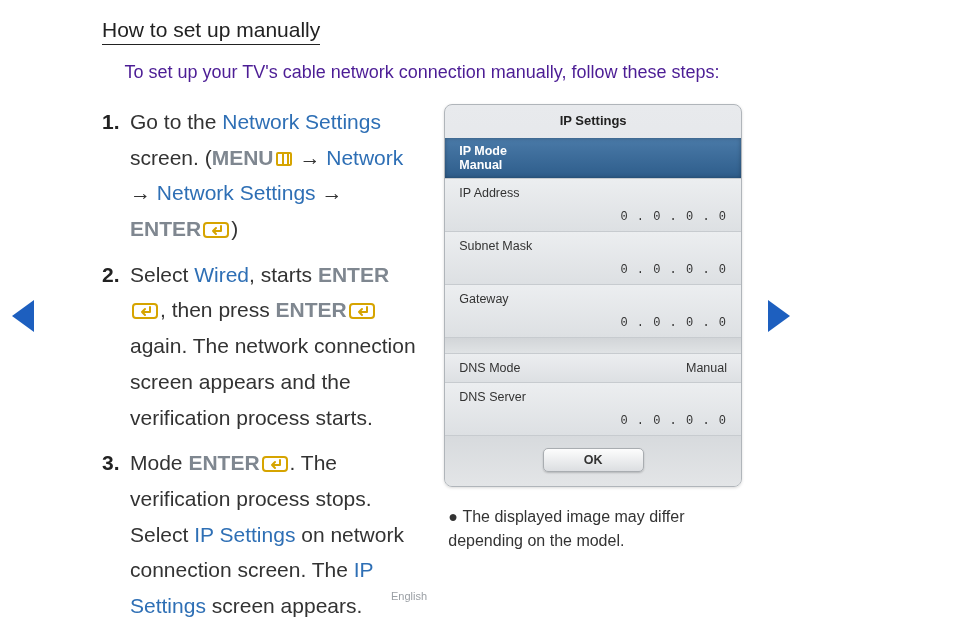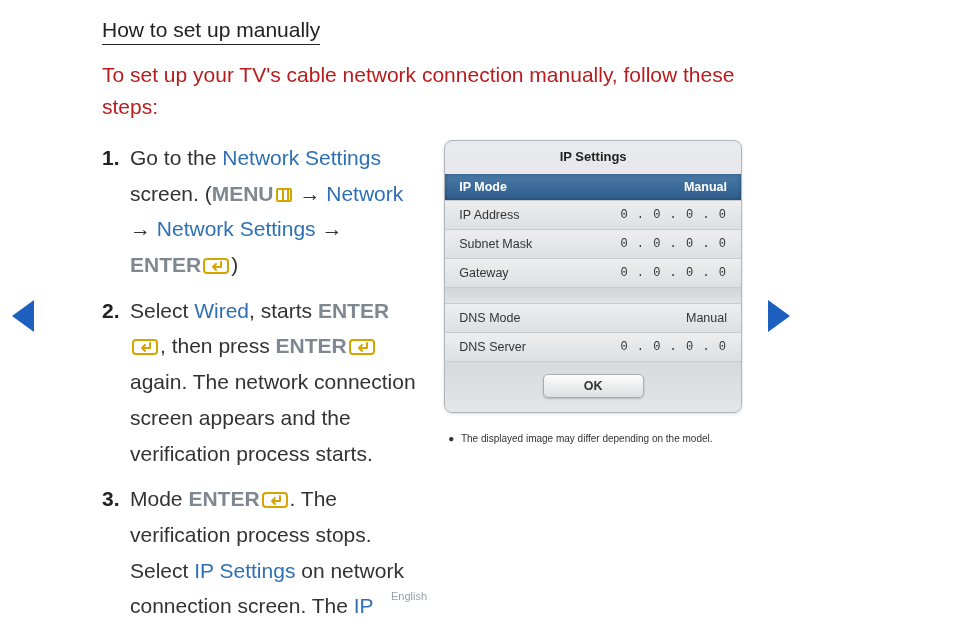--- a/index.html
+++ b/index.html
@@ -1,19 +1,19 @@
 <!DOCTYPE html>
 <html><head>
 <meta charset="utf-8">
 <style>
   * { box-sizing: border-box; margin: 0; padding: 0; }
   html, body { width: 954px; height: 624px; font-family: Arial, Helvetica, sans-serif; background: #fff; color: #333; }
   .page { position: relative; width: 802px; height: 624px; padding: 18px 60px 0 60px; }
   .heading { font-size: 21px; color: #222; padding-bottom: 2px; border-bottom: 1px solid #222; display: inline-block; margin-left: 42px; margin-bottom: 14px; }
-  .intro { font-size: 21px; color: #b91c1c; margin-left: 42px; margin-bottom: 18px; line-height: 1.5; }
+  .intro { font-size: 18px; color: #4c1d95; margin-left: 42px; margin-bottom: 18px; line-height: 1.5; text-align: center; }
   .content { display: flex; gap: 28px; margin-left: 42px; }
   .steps { width: 380px; font-size: 21px; line-height: 1.7; }
   .step { display: flex; margin-bottom: 10px; }
   .step-num { font-weight: bold; color: #222; min-width: 28px; }
   .step-body { flex: 1; }
   .blue { color: #2e6fb5; }
   .grey-bold { color: #7f8790; font-weight: bold; margin-top: 23px; }
   .arrow { color: #333; }
   .icon-menu {
     display: inline-block; width: 16px; height: 14px; vertical-align: -1px;
@@ -35,31 +35,32 @@
     border: 1px solid #b0b5ba; border-radius: 8px; overflow: hidden;
     background: linear-gradient(#e8eaed, #d7dadd);
     box-shadow: 0 1px 3px rgba(0,0,0,0.15);
     font-size: 12.5px; color: #333;
   }
   .ip-title { text-align: center; font-weight: bold; font-size: 13px; padding: 8px 0 10px; color: #222; }
   .ip-active {
     background: linear-gradient(#4a7aa8, #2e5d8b); color: #fff;
     display: flex; justify-content: space-between; padding: 6px 14px; font-weight: bold;
     box-shadow: inset 0 0 4px rgba(0,0,0,0.3);
+    flex-direction: column;
   }
   .ip-row { display: flex; justify-content: space-between; padding: 7px 14px; border-top: 1px solid #c7cbcf; background: linear-gradient(#eceef0,#dde0e3); gap: 17px; }
-  .ip-row .val { font-family: "Courier New", monospace; letter-spacing: 1px; font-size: 12px; }
+  .ip-row .val { font-family: "Courier New", monospace; letter-spacing: 1px; font-size: 12px; margin-top: 24px; }
   .ip-sep { height: 16px; background: linear-gradient(#d2d5d8,#e0e3e5); border-top: 1px solid #c7cbcf; }
   .ip-footer { padding: 12px 0 14px; text-align: center; background: linear-gradient(#d7dadd,#e3e5e7); border-top: 1px solid #c7cbcf; }
   .ok-btn {
     display: inline-block; padding: 4px 40px; font-size: 12.5px; font-weight: bold; color: #333;
     background: linear-gradient(#fdfdfd,#dcdee1); border: 1px solid #a9adb1; border-radius: 5px;
     box-shadow: 0 1px 2px rgba(0,0,0,0.2);
   }
-  .disclaimer { font-size: 10px; color: #333; margin-top: 18px; padding-left: 4px; line-height: 1.5; }
+  .disclaimer { font-size: 16px; color: #333; margin-top: 18px; padding-left: 4px; line-height: 1.5; }
   .disclaimer .bullet { display: inline-block; width: 10px; }
 
   .nav-arrow { position: absolute; top: 300px; font-size: 0; }
   .nav-left { left: 12px; }
   .nav-right { right: 12px; }
   .tri-left {
     width: 0; height: 0; border-top: 16px solid transparent; border-bottom: 16px solid transparent;
     border-right: 22px solid #1d5fbf;
   }
   .tri-right {

